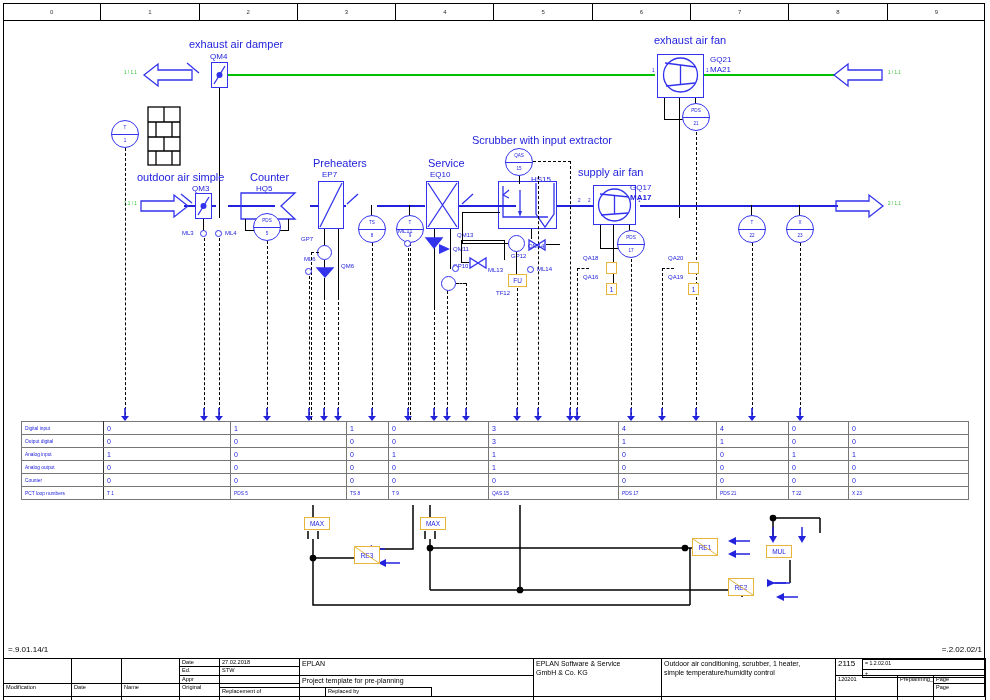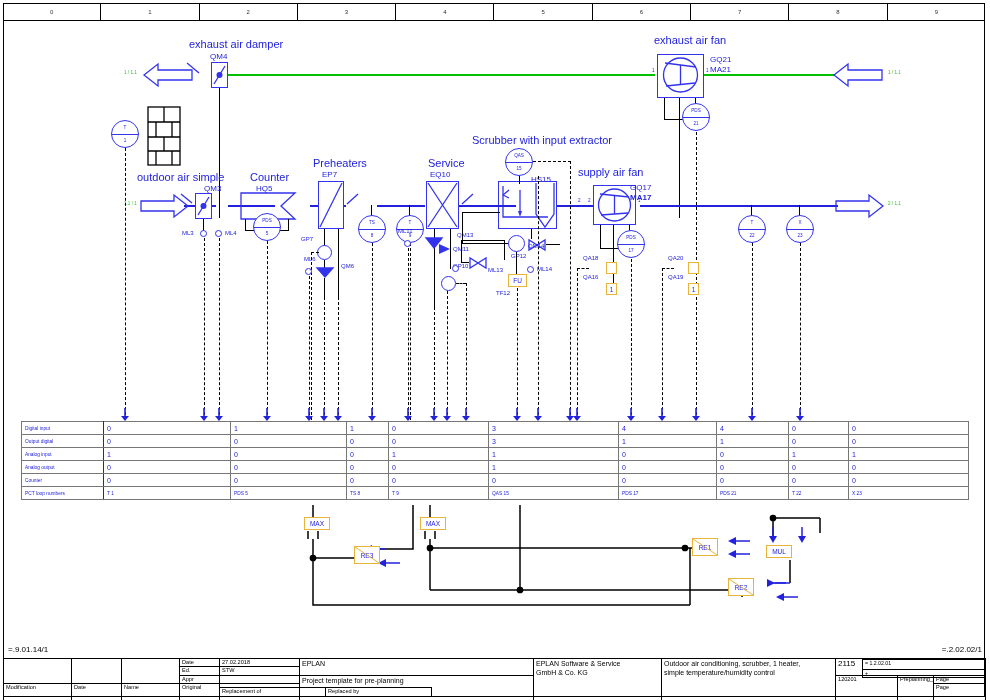--- a/index.html
+++ b/index.html
@@ -166,21 +166,21 @@
     <div class="dn">1</div>
   </div>
   <div class="dash-v" style="left:125px;top:148px;height:272px;"></div>
   <svg style="left:147px;top:106px;" width="34" height="60">
     <rect class="sb" x="1" y="1" width="32" height="58"></rect>
     <path class="sb" d="M1,16 L33,16 M1,31 L33,31 M1,45 L33,45"></path>
     <path class="sb" d="M17,1 L17,16 M9,16 L9,31 M25,16 L25,31 M17,31 L17,45 M9,45 L9,59 M25,45 L25,59"></path>
   </svg>
 
   <div class="t ttl" style="left:137px;top:172px;">outdoor air simple</div>
-  <div class="t tag" style="left:192px;top:185px;margin-left:12px;">QM3</div>
+  <div class="t tag" style="left:192px;top:185px;">QM3</div>
   <div class="box" style="left:195px;top:193px;width:17px;height:26px;"></div>
   <svg style="left:195px;top:193px;" width="17" height="26">
     <path class="sv" d="M3,22 L14,4"></path>
     <circle class="svf" cx="8.5" cy="13" r="3"></circle>
   </svg>
   <svg style="left:180px;top:193px;" width="14" height="12">
     <path class="sv" d="M1,1 L12,10"></path>
   </svg>
 
   <div class="bl bv" style="left:203px;top:219px;height:12px;"></div>

